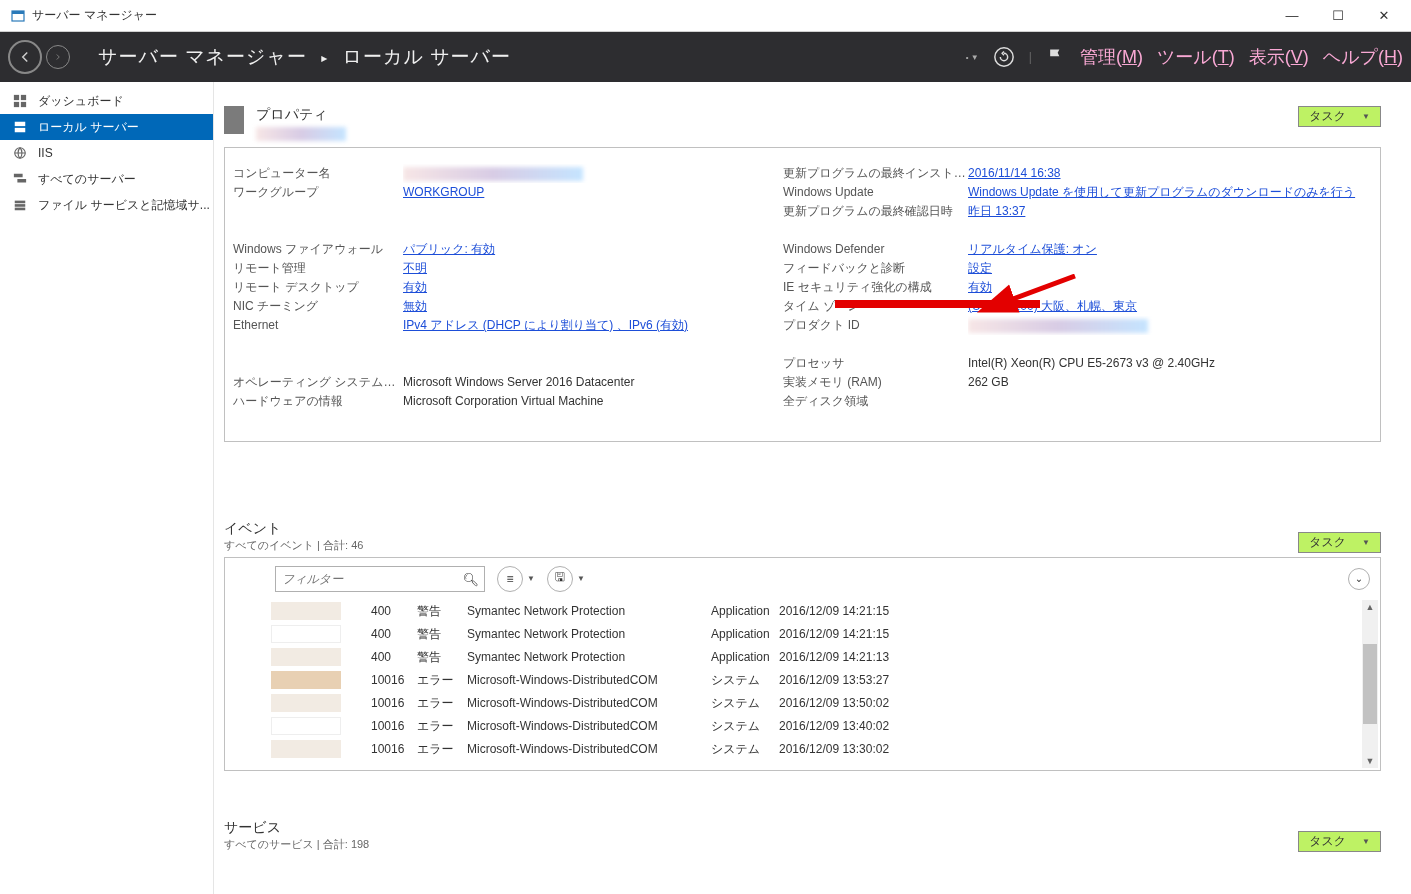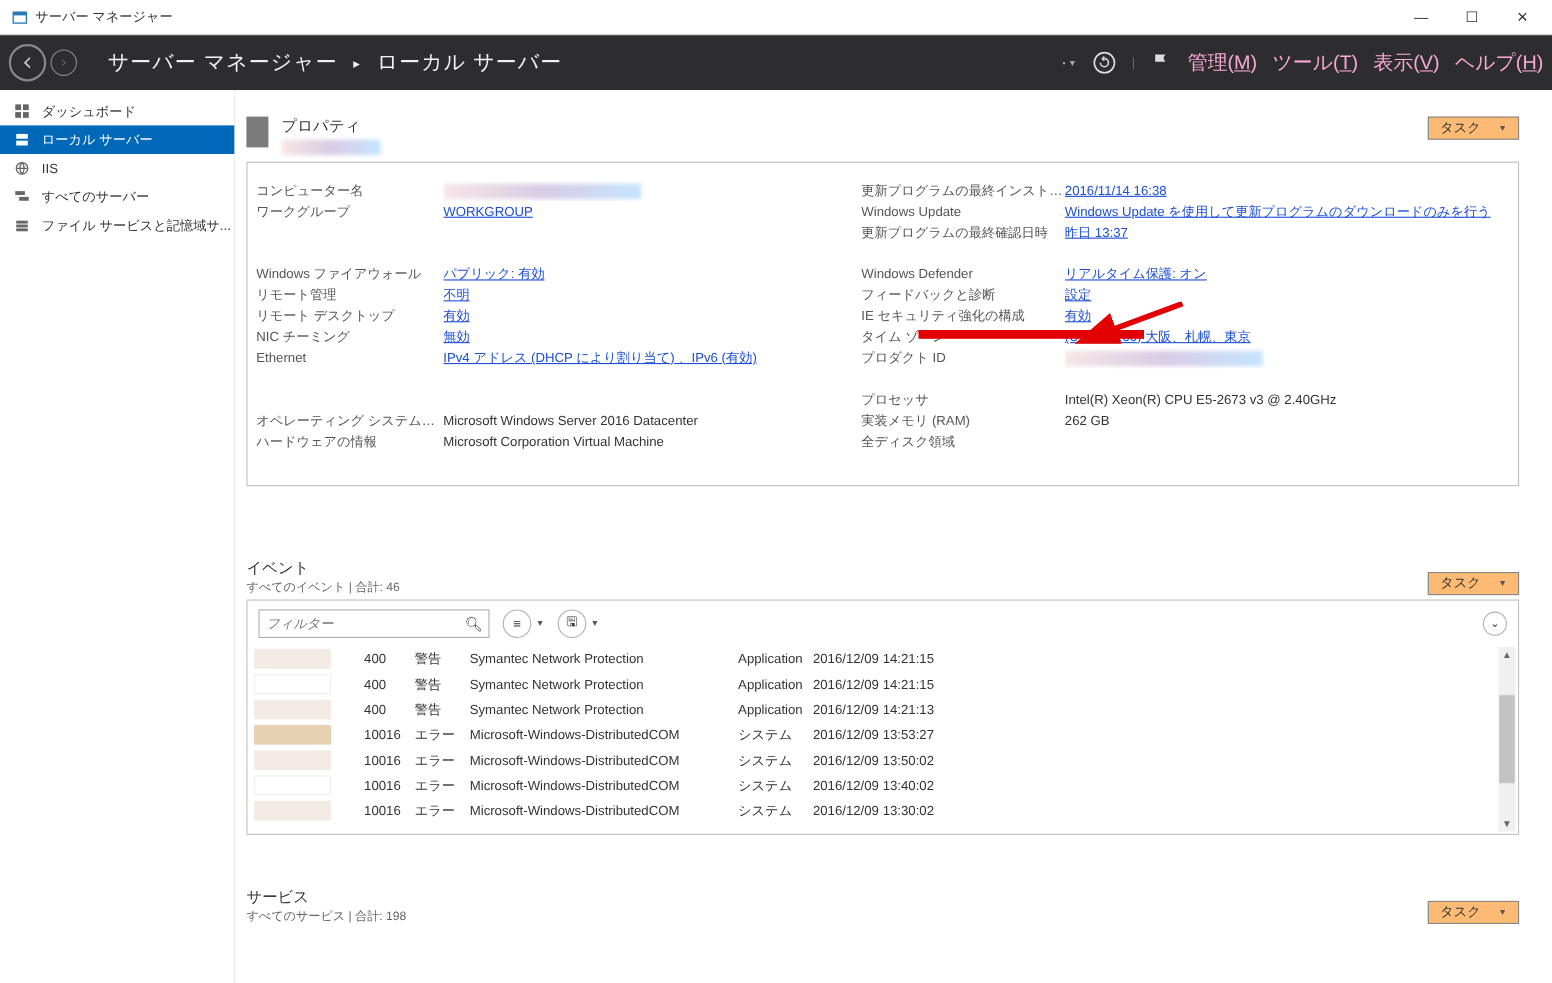--- a/index.html
+++ b/index.html
@@ -30,44 +30,44 @@
   .sidebar { width: 214px; background: #fff; border-right: 1px solid #e5e5e5; padding-top: 6px; }
   .side-item { height: 26px; display: flex; align-items: center; padding-left: 12px; gap: 10px; cursor: pointer; }
   .side-item.selected { background: #0068b8; color: #fff; }
   .side-icon { width: 16px; height: 16px; display: inline-flex; align-items: center; justify-content: center; flex-shrink:0; }
   .content { flex: 1; overflow-y: auto; background: #ffffff; padding: 0 30px 20px 10px; }
 
   
   .panel-head { display: flex; align-items: flex-start; gap: 12px; margin-top: 24px; }
   .panel-blockicon { width: 20px; height: 28px; background: #7b7b7b; }
   .panel-title { font-size: 14px; color: #333; }
-  .task-btn { margin-left: auto; border: 1px solid #888; padding: 1px 10px; font-size: 12px; display: flex; align-items: center; gap: 16px; cursor: pointer; background:#fdba74;text-align:right; }
+  .task-btn { margin-left: auto; border: 1px solid #888; padding: 1px 10px; font-size: 12px; display: flex; align-items: center; gap: 16px; cursor: pointer; background:#bef264;text-align:right; }
   .task-btn::after { content: "▼"; font-size: 8px; color: #555; }
 
   .prop-box { border: 1px solid #c0c0c0; margin-top: 6px; padding: 16px 8px 30px 8px; }
   .prop-cols { display: flex; }
   .prop-col { }
   .prop-col.label1 { width: 170px; flex-shrink:0; }
   .prop-col.val1 { width: 380px; flex-shrink:0; }
   .prop-col.label2 { width: 185px; flex-shrink:0; }
   .prop-col.val2 { flex: 1; }
   .prop-row { line-height: 19px; font-size: 12px; color: #555; white-space: nowrap; overflow: hidden; text-overflow: ellipsis; }
   .prop-row.spacer { height: 38px; }
   .prop-link { color: #1d4ed8; cursor: pointer; text-decoration: underline; }
   .prop-val { color: #333; }
   .redacted { background: linear-gradient(90deg, #f7e6e6, #d8cce5, #c5e4ff); filter: blur(2px); display:inline-block; width:180px; height:14px; vertical-align:middle; }
   .redacted.pw { width: 90px; }
 
   
   .annot { position: absolute; pointer-events: none; }
 
   
-  .subpanel-title { font-size: 14px; margin-top: 36px; }
+  .subpanel-title { font-size: 14px; margin-top: 48px; }
   .subpanel-sub { font-size: 11px; color: #666; }
-  .events-box { border: 1px solid #c0c0c0; margin-top: 4px; }
+  .events-box { border: 1px solid #c0c0c0; margin-top: 4px; padding-left: 40px; }
   .events-tool { display: flex; align-items: center; padding: 8px 10px; gap: 12px; }
   .filter-input { width: 210px; height: 26px; border: 1px solid #b0b0b0; padding: 0 26px 0 6px; font-style: italic; color: #888; font-size:12px; }
   .filter-wrap { position: relative; }
   .filter-search { position: absolute; right: 6px; top: 50%; transform: translateY(-50%); font-size: 13px; color:#333; }
   .tool-rndbtn { width: 26px; height: 26px; border: 1px solid #b0b0b0; border-radius: 50%; display: flex; align-items: center; justify-content: center; font-size: 12px; cursor:pointer; }
   .tool-rndbtn + .dd { font-size: 8px; color:#555; margin-left:-8px; cursor:pointer; }
   .expand-btn { margin-left: auto; width: 22px; height: 22px; border: 1px solid #b0b0b0; border-radius: 50%; display: flex; align-items: center; justify-content: center; font-size: 10px; cursor:pointer; }
 
   .ev-header, .ev-row { display: flex; align-items: center; height: 23px; padding-left: 6px; }
   .ev-header { margin-top: 10px; font-size: 12px; color:#1169b0; }

